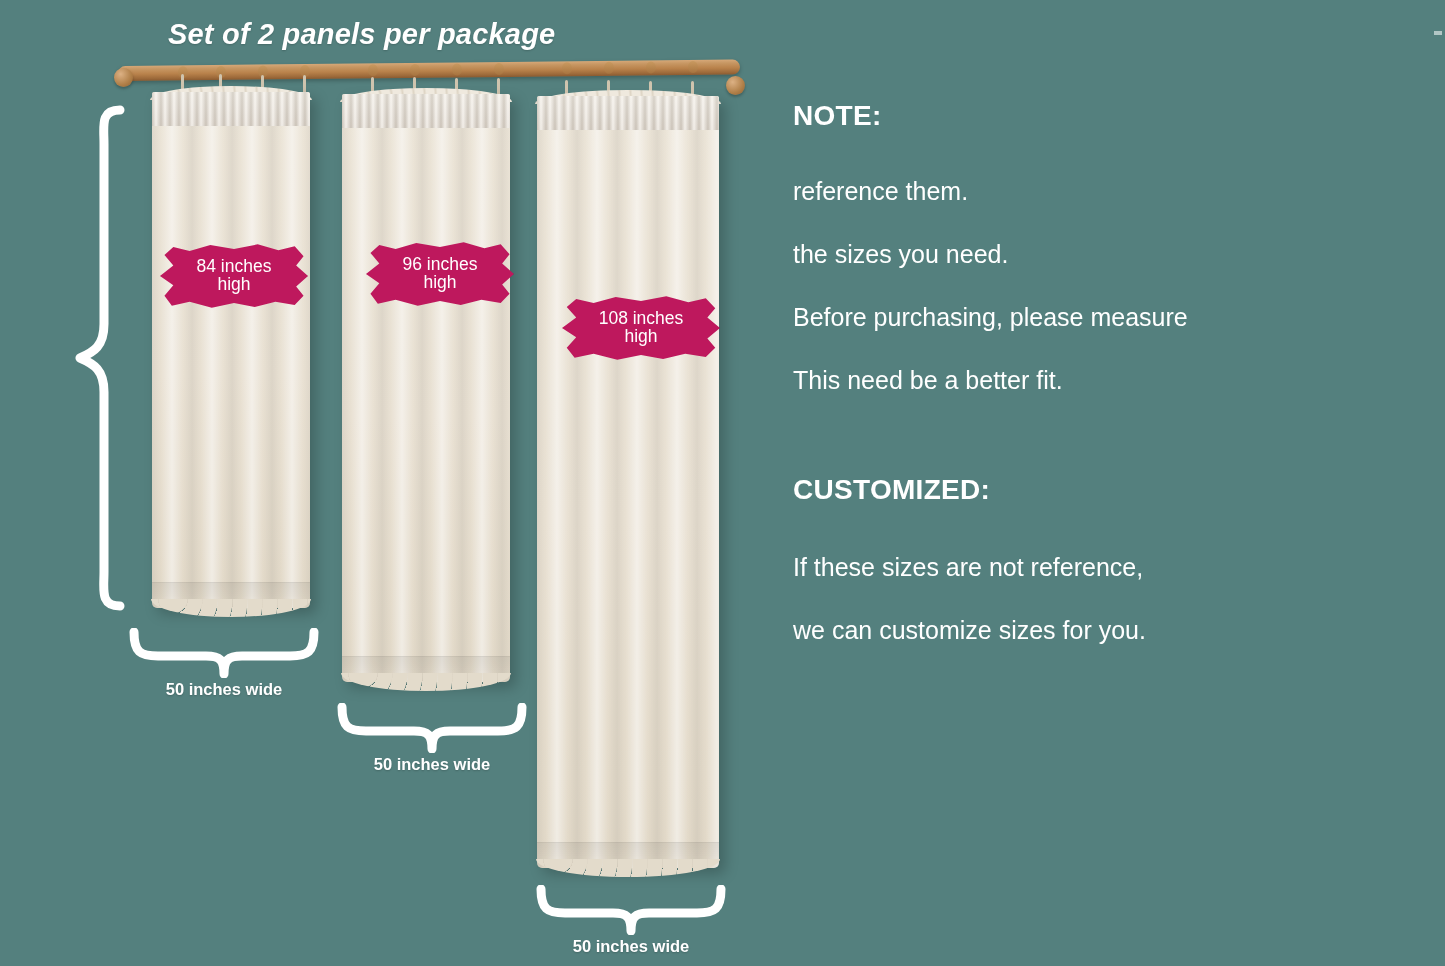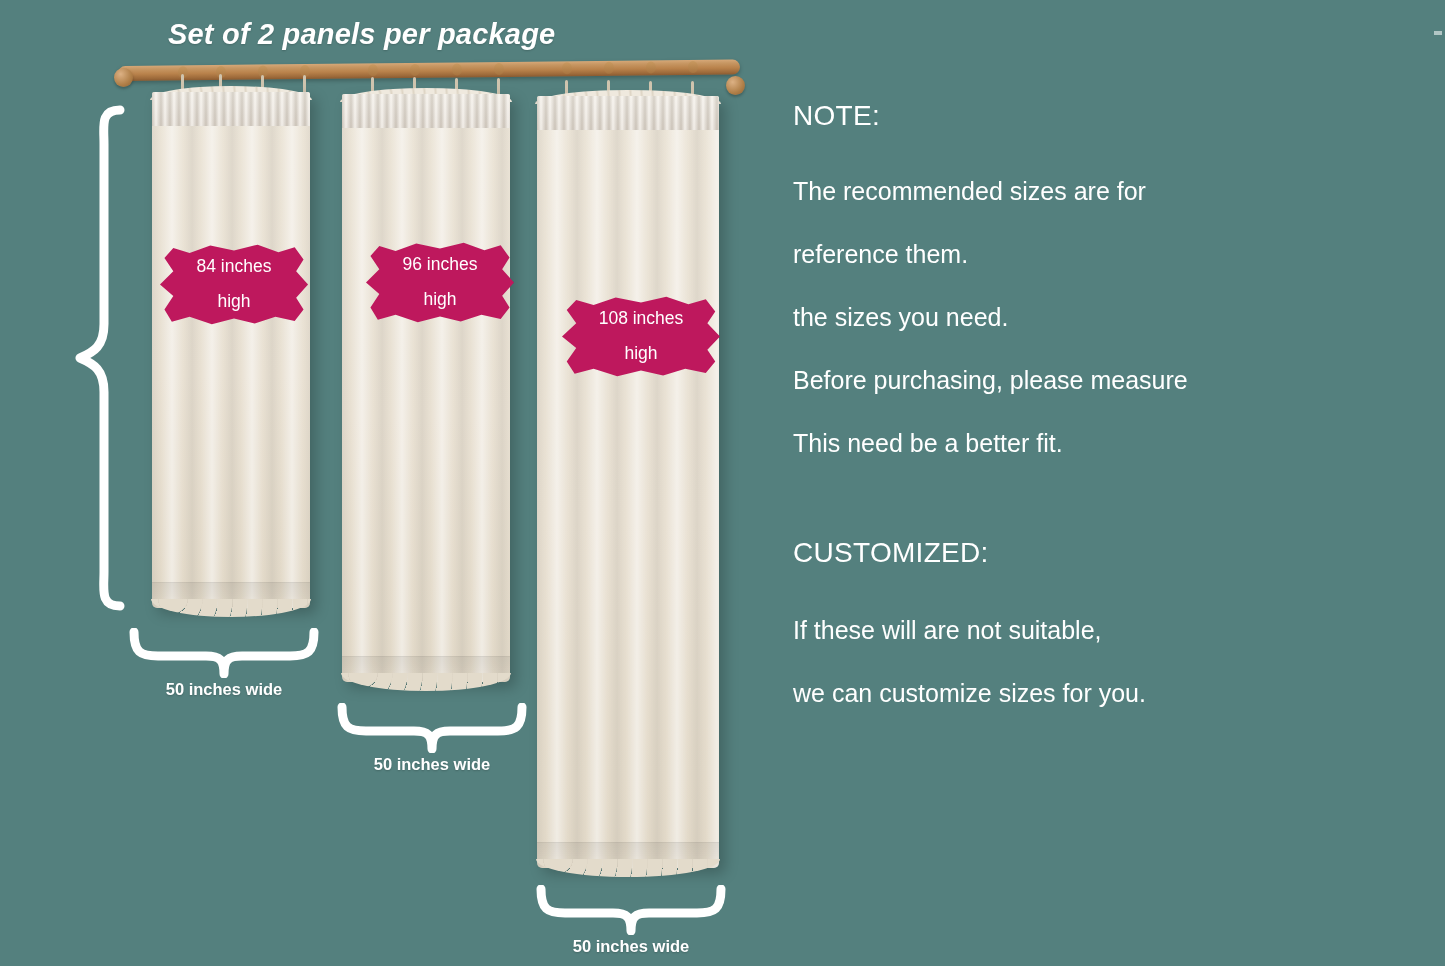--- a/index.html
+++ b/index.html
@@ -125,21 +125,21 @@
     text-align:center;
     padding:15px 16px 16px;
     box-shadow:3px 4px 7px rgba(0,0,0,0.22);
     clip-path: polygon(
        3% 18%, 9% 6%, 20% 12%, 34% 3%, 50% 9%, 66% 2%, 80% 11%, 91% 5%, 97% 20%,
        92% 34%, 100% 50%, 92% 66%, 97% 80%, 91% 94%, 78% 89%, 64% 97%, 50% 91%,
        35% 98%, 20% 89%, 8% 95%, 3% 80%, 9% 64%, 0% 50%, 9% 34%);
     white-space:nowrap;
   }
   .badge .l1 { display:block; }
-  .badge .l2 { display:block; margin-top:17px; }
+  .badge .l2 { display:block; }
 
   
   .vbrace { position:absolute; }
   .vbrace svg { display:block; }
 
   
   .wgroup { position:absolute; }
   .wgroup svg { display:block; }
   .wlabel {
     margin-top:2px;
@@ -148,21 +148,21 @@
     font-weight:bold;
     color:#ffffff;
     white-space:nowrap;
     text-shadow:0 1px 2px rgba(0,0,0,0.2);
   }
 
   
   .txtcol { position:absolute; left:793px; top:100px; width:600px; }
   .heading {
     font-size:28px;
-    font-weight:normal;
+    font-weight:bold;
     color:#ffffff;
     letter-spacing:0.3px;
   }
   .para {
     font-size:25px;
     color:#ffffff;
     line-height:63px;
     white-space:nowrap;
   }
   .gap-a { height:28px; }
@@ -275,27 +275,26 @@
     <svg width="192" height="50" viewBox="0 0 192 50">
       <path d="M6 4 C6 24 12 28 30 28 L78 28 C92 28 96 32 96 46
                C96 32 100 28 114 28 L162 28 C180 28 186 24 186 4" fill="none" stroke="#ffffff" stroke-width="9" stroke-linecap="round" stroke-linejoin="round"></path>
     </svg>
     <div class="wlabel">50 inches wide</div>
   </div>
 
   <div class="txtcol">
     <div class="heading">NOTE:</div>
     <div class="gap-a"></div>
-    <div class="para">The recommended sizes are for</div>
     <div class="para">reference them.</div>
     <div class="para">the sizes you need.</div>
     <div class="para">Before purchasing, please measure</div>
     <div class="para">This need be a better fit.</div>
     <div class="gap-b"></div>
     <div class="heading">CUSTOMIZED:</div>
     <div class="gap-c"></div>
-    <div class="para">If these will are not suitable,</div>
+    <div class="para">If these sizes are not reference,</div>
     <div class="para">we can customize sizes for you.</div>
   </div>
 
   <div class="corner-mark"></div>
 
 </div>
 
 </body></html>

